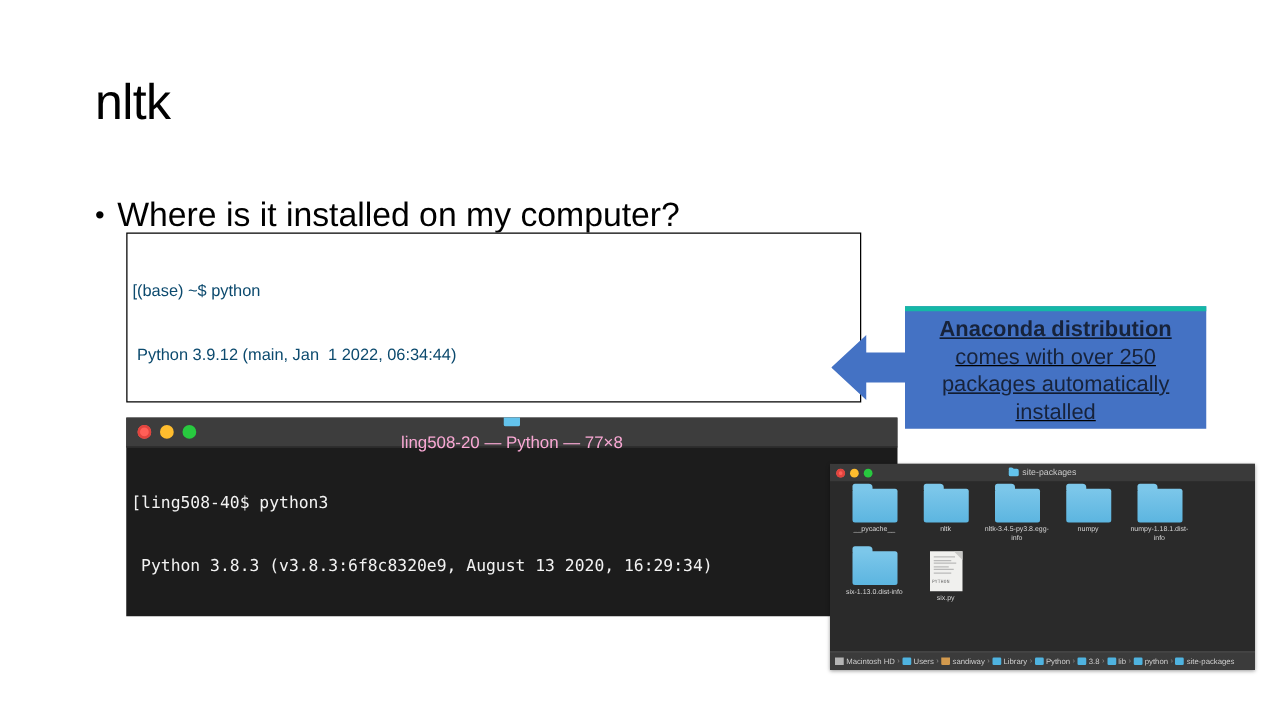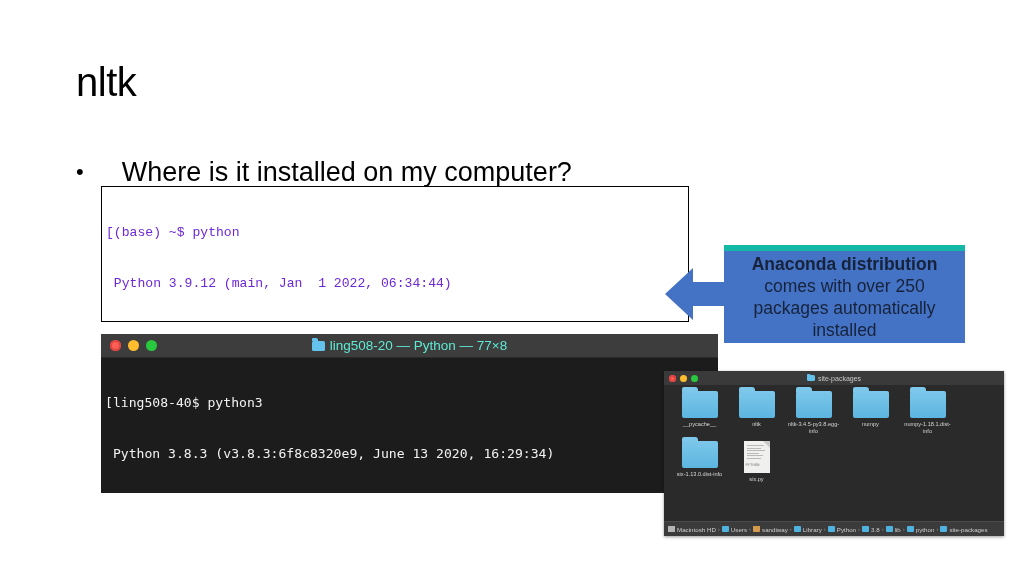--- a/index.html
+++ b/index.html
@@ -36,42 +36,41 @@
     white-space: nowrap;
   }
   #bullet-dot {
     font-size: 22px;
     line-height: 34px;
     margin-right: 10px;
   }
   #bullet-text {
     font-size: 27px;
     line-height: 34px;
-    margin-left: 28px;
   }
 
   
   #term-light {
     position: absolute;
     left: 101px;
     top: 186px;
     width: 588px;
     height: 136px;
     background: #ffffff;
     border: 1.5px solid #000000;
     box-sizing: border-box;
     overflow: hidden;
     z-index: 4;
   }
   #term-light-body {
     padding: 3px 0 0 4px;
-    font-family: Liberation Mono, monospace;
+    font-family: Liberation Sans, sans-serif;
     font-size: 13.1px;
     line-height: 17px;
-    color: #6d28d9;
+    color: #0c4a6e;
     white-space: pre;
   }
 
   
   #callout-arrow {
     position: absolute;
     left: 665px;
     top: 266px;
     width: 68px;
     height: 56px;
@@ -79,26 +78,27 @@
   }
 
   
   #callout-box {
     position: absolute;
     left: 724px;
     top: 245px;
     width: 241px;
     height: 98px;
     background: #4472c4;
-    border-top: 6px solid #14b8a6;
+    border-top: 4px solid #14b8a6;
     box-sizing: border-box;
     display: flex;
     align-items: center;
     justify-content: center;
     z-index: 6;
+    text-decoration: underline;
   }
   #callout-text {
     font-size: 17.5px;
     line-height: 22px;
     color: #17233b;
     text-align: center;
     padding: 0 8px;
   }
   #callout-text b { font-weight: bold; }
 
@@ -133,26 +133,27 @@
     display: block;
   }
   .light.red    { background: #ff5f57; box-shadow: inset 0 0 0 2px #e0443e; }
   .light.yellow { background: #ffbd2e; }
   .light.green  { background: #28c93f; }
   #term-dark-title {
     position: absolute;
     left: 0; right: 0;
     text-align: center;
     font-size: 13.5px;
-    color: #5eead4;
+    color: #f9a8d4;
     display: flex;
     align-items: center;
     justify-content: center;
     gap: 5px;
     pointer-events: none;
+    flex-direction: column;
   }
   .folder-glyph {
     width: 13px;
     height: 10px;
     background: #63c3ec;
     border-radius: 1.5px 1.5px 1.5px 1.5px;
     position: relative;
     display: inline-block;
   }
   .folder-glyph::before {
@@ -349,21 +350,21 @@
       <span class="light yellow"></span>
       <span class="light green"></span>
     </div>
     <div id="term-dark-title">
       <span class="folder-glyph"></span>
       <span>ling508-20 — Python — 77×8</span>
     </div>
   </div>
   <div id="term-dark-body">
     <div>[ling508-40$ python3</div>
-    <div> Python 3.8.3 (v3.8.3:6f8c8320e9, June 13 2020, 16:29:34)</div>
+    <div> Python 3.8.3 (v3.8.3:6f8c8320e9, August 13 2020, 16:29:34)</div>
     
     
     
     
     
     
   </div>
 </div>
 
 <div id="finder">

